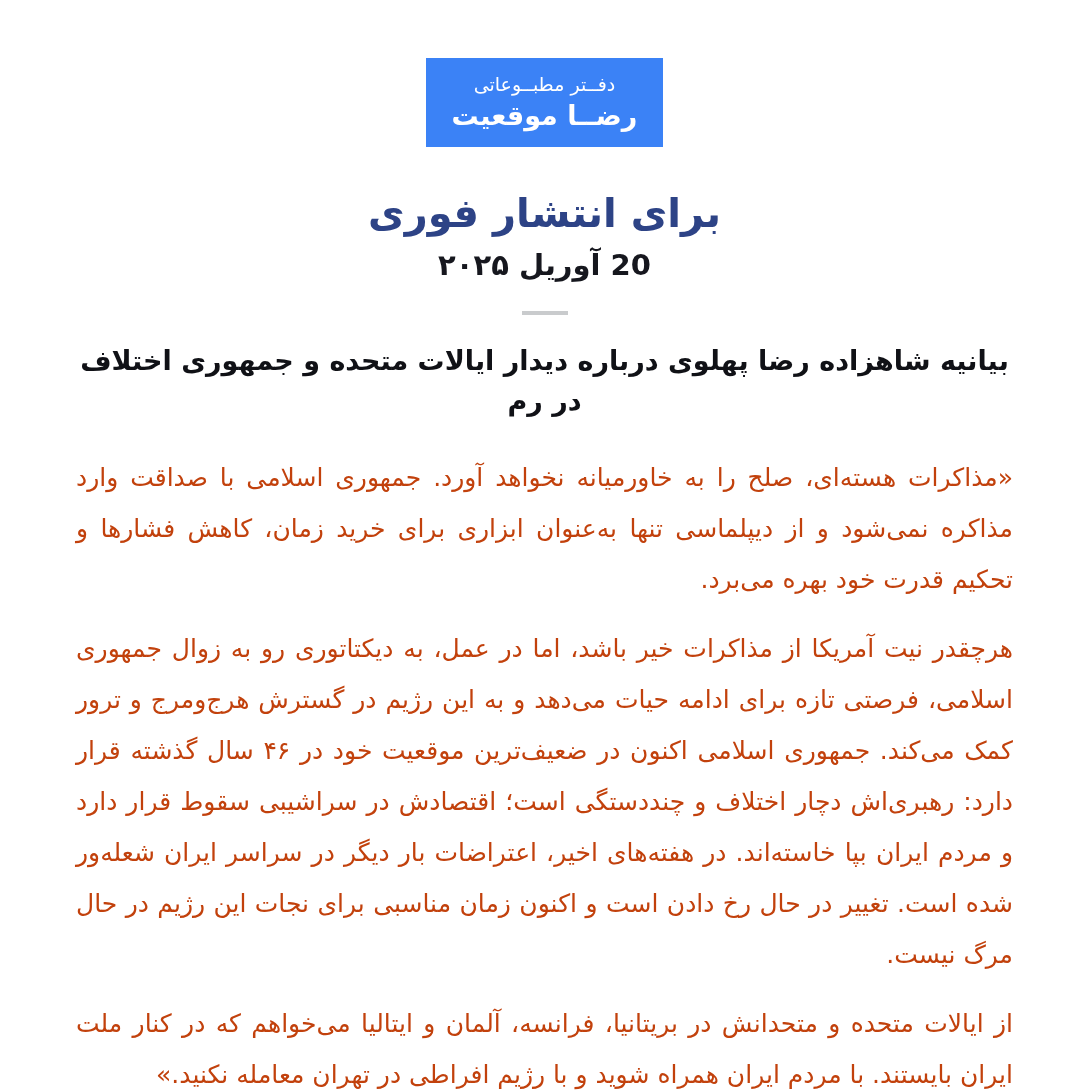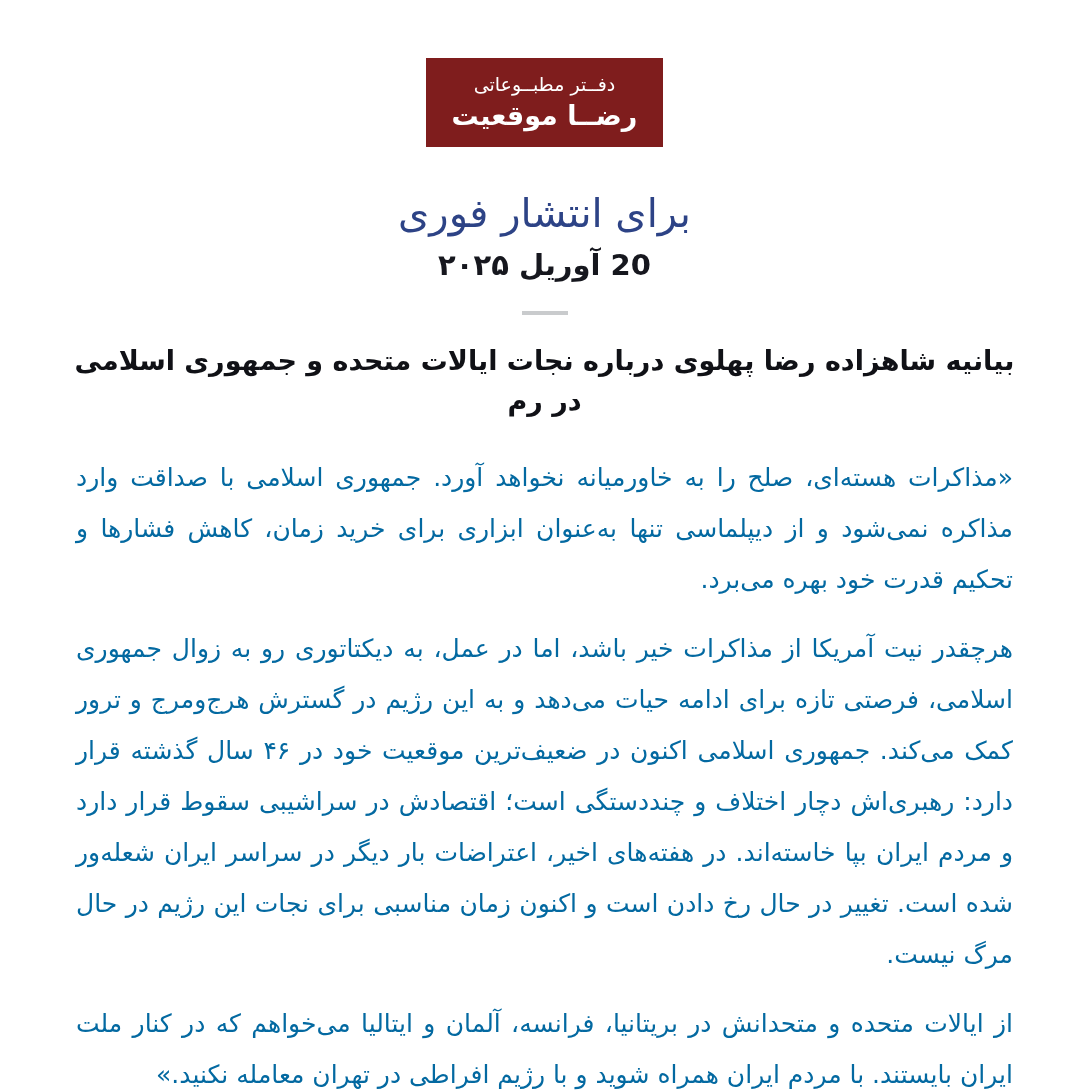--- a/index.html
+++ b/index.html
@@ -18,21 +18,21 @@
     width: 1089px;
     height: 1092px;
     background: #ffffff;
     overflow: hidden;
   }
   
   .logo-box {
     margin: 58px auto 0;
     width: fit-content;
     min-width: 152px;
-    background: #7f1d1d;
+    background: #3b82f6;
     color: #ffffff;
     text-align: center;
     padding: 12px 26px 14px;
   }
   .logo-line1 {
     font-size: 19px;
     font-weight: 400;
     line-height: 1.55;
     white-space: nowrap;
   }
@@ -40,21 +40,21 @@
     font-size: 27px;
     font-weight: 700;
     line-height: 1.25;
     white-space: nowrap;
   }
   
   .release-heading {
     margin: 42px 0 0;
     text-align: center;
     font-size: 40px;
-    font-weight: 400;
+    font-weight: 700;
     color: #2d4386;
     line-height: 1.2;
   }
   .release-date {
     margin-top: 10px;
     text-align: center;
     font-size: 29px;
     font-weight: 700;
     color: #16171e;
     line-height: 1.3;
@@ -76,42 +76,42 @@
     line-height: 1.5;
   }
   .body-text {
     margin: 30px 76px 0;
   }
   .body-paragraph {
     margin: 0 0 18px;
     font-size: 25px;
     font-weight: 400;
     line-height: 51px;
-    color: #0369a1;
+    color: #c2410c;
     text-align: justify;
     text-align-last: right;
   }
 </style>
 </head>
 <body>
 
 <div class="page">
 
   <div class="logo-box">
     <div class="logo-line1">دفــتر مطبــوعاتی</div>
     <div class="logo-line2">رضــا موقعیت</div>
   </div>
 
   <h1 class="release-heading">برای انتشار فوری</h1>
 
   <div class="release-date">20 آوریل ۲۰۲۵</div>
 
   <hr class="divider">
 
-  <h2 class="statement-title">بیانیه شاهزاده رضا پهلوی درباره نجات ایالات متحده و جمهوری اسلامی در رم</h2>
+  <h2 class="statement-title">بیانیه شاهزاده رضا پهلوی درباره دیدار ایالات متحده و جمهوری اختلاف در رم</h2>
 
   <main class="body-text">
     <p class="body-paragraph">«مذاکرات هسته‌ای، صلح را به خاورمیانه نخواهد آورد. جمهوری اسلامی با صداقت وارد مذاکره نمی‌شود و از دیپلماسی تنها به‌عنوان ابزاری برای خرید زمان، کاهش فشارها و تحکیم قدرت خود بهره می‌برد.</p>
     <p class="body-paragraph">هرچقدر نیت آمریکا از مذاکرات خیر باشد، اما در عمل، به دیکتاتوری رو به زوال جمهوری اسلامی، فرصتی تازه برای ادامه حیات می‌دهد و به این رژیم در گسترش هرج‌ومرج و ترور کمک می‌کند. جمهوری اسلامی اکنون در ضعیف‌ترین موقعیت خود در ۴۶ سال گذشته قرار دارد: رهبری‌اش دچار اختلاف و چنددستگی است؛ اقتصادش در سراشیبی سقوط قرار دارد و مردم ایران بپا خاسته‌اند. در هفته‌های اخیر، اعتراضات بار دیگر در سراسر ایران شعله‌ور شده است. تغییر در حال رخ دادن است و اکنون زمان مناسبی برای نجات این رژیم در حال مرگ نیست.</p>
     <p class="body-paragraph">از ایالات متحده و متحدانش در بریتانیا، فرانسه، آلمان و ایتالیا می‌خواهم که در کنار ملت ایران بایستند. با مردم ایران همراه شوید و با رژیم افراطی در تهران معامله نکنید.»</p>
   </main>
 
 </div>
 
 </body></html>

